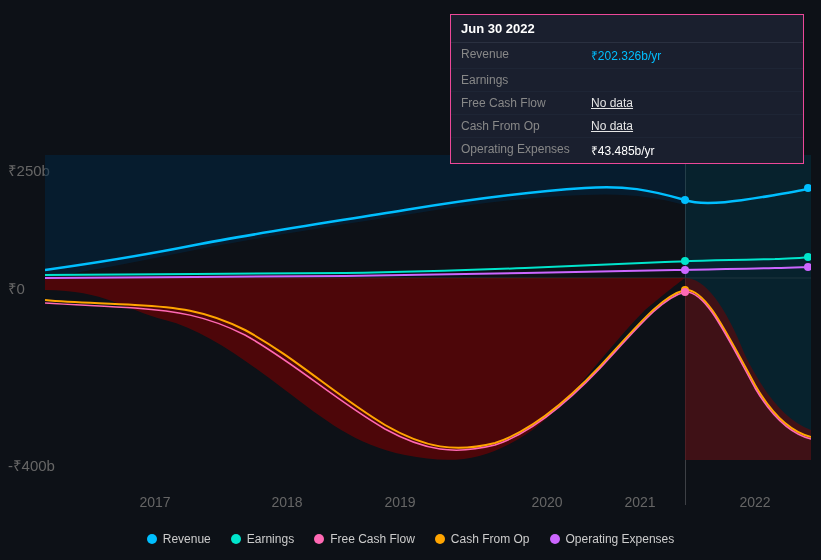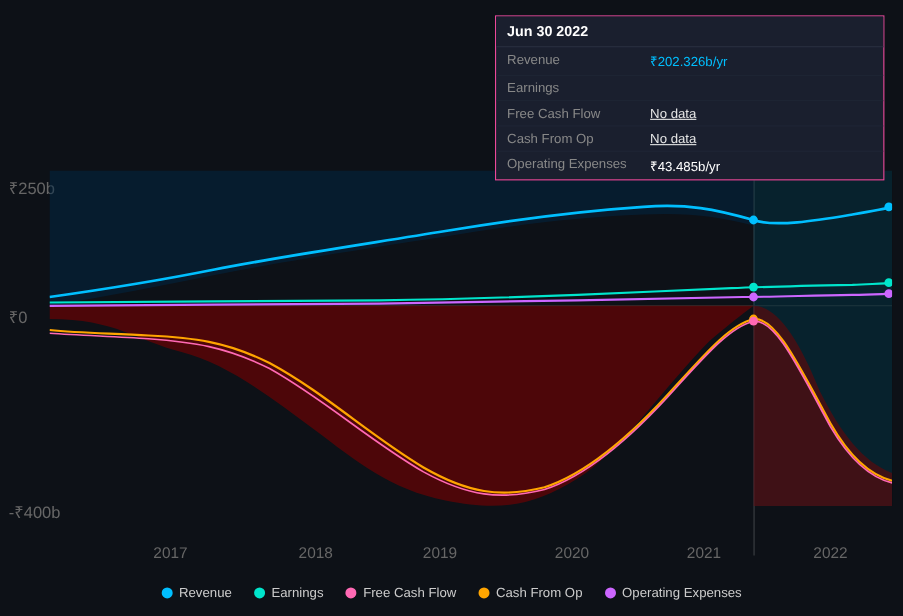--- a/index.html
+++ b/index.html
@@ -205,21 +205,21 @@
     <circle cx="640" cy="115" r="4" fill="#cc66ff"></circle>
 
     <circle cx="763" cy="33" r="4" fill="#00bfff"></circle>
     <circle cx="763" cy="102" r="4" fill="#00e5cc"></circle>
     <circle cx="763" cy="112" r="4" fill="#cc66ff"></circle>
   </svg>
 
   <div class="x-label" style="left: 155px;">2017</div>
   <div class="x-label" style="left: 287px;">2018</div>
   <div class="x-label" style="left: 400px; text-align: right;">2019</div>
-  <div class="x-label" style="left: 520px;">2020</div>
+  <div class="x-label" style="left: 547px;">2020</div>
   <div class="x-label" style="left: 640px;">2021</div>
   <div class="x-label" style="left: 755px; text-align: center;">2022</div>
 
   <div class="legend">
     <div class="legend-item">
       <div class="legend-dot dot-blue"></div>
       <span>Revenue</span>
     </div>
     <div class="legend-item">
       <div class="legend-dot dot-teal"></div>

